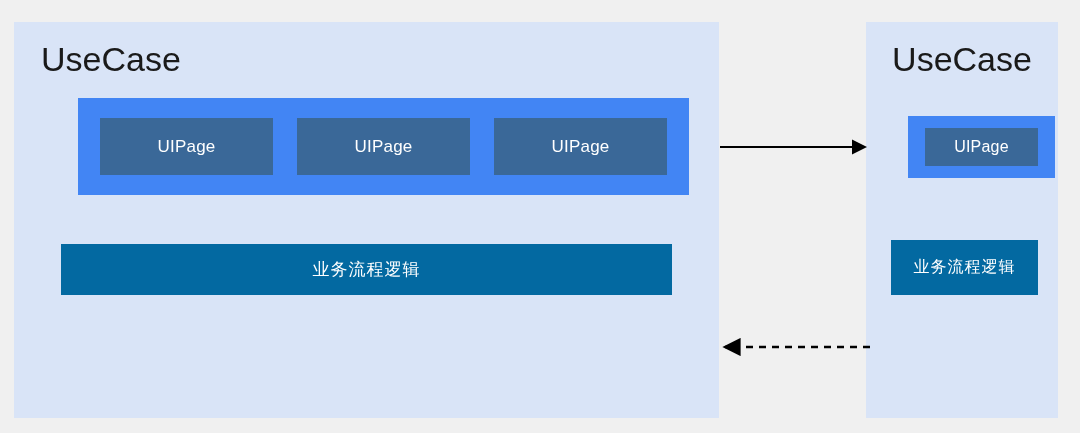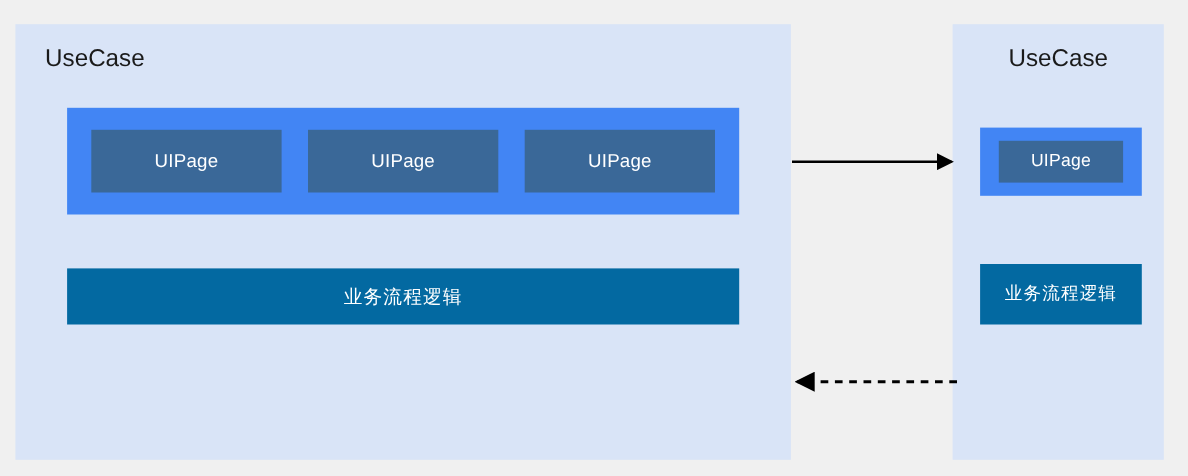--- a/index.html
+++ b/index.html
@@ -34,21 +34,21 @@
   #panel-right {
     left: 866px;
     top: 22px;
     width: 192px;
     height: 396px;
   }
 
   .panel-title {
     position: absolute;
     color: #1a1a1a;
-    font-size: 22px;
+    font-size: 34px;
     line-height: 1;
     font-weight: 400;
     white-space: nowrap;
   }
   #panel-left .panel-title {
     left: 27px;
     top: 20px;
   }
   #panel-right .panel-title {
     left: 0;
@@ -56,20 +56,21 @@
     top: 20px;
     text-align: center;
   }
 
   
   .ui-group {
     position: absolute;
     background: #4285f4;
     display: flex;
     align-items: center;
+    margin-left: 17px;
   }
   #ui-group-left {
     left: 47px;
     top: 76px;
     width: 611px;
     height: 97px;
     justify-content: space-between;
     padding: 0 22px;
     box-sizing: border-box;
   }

